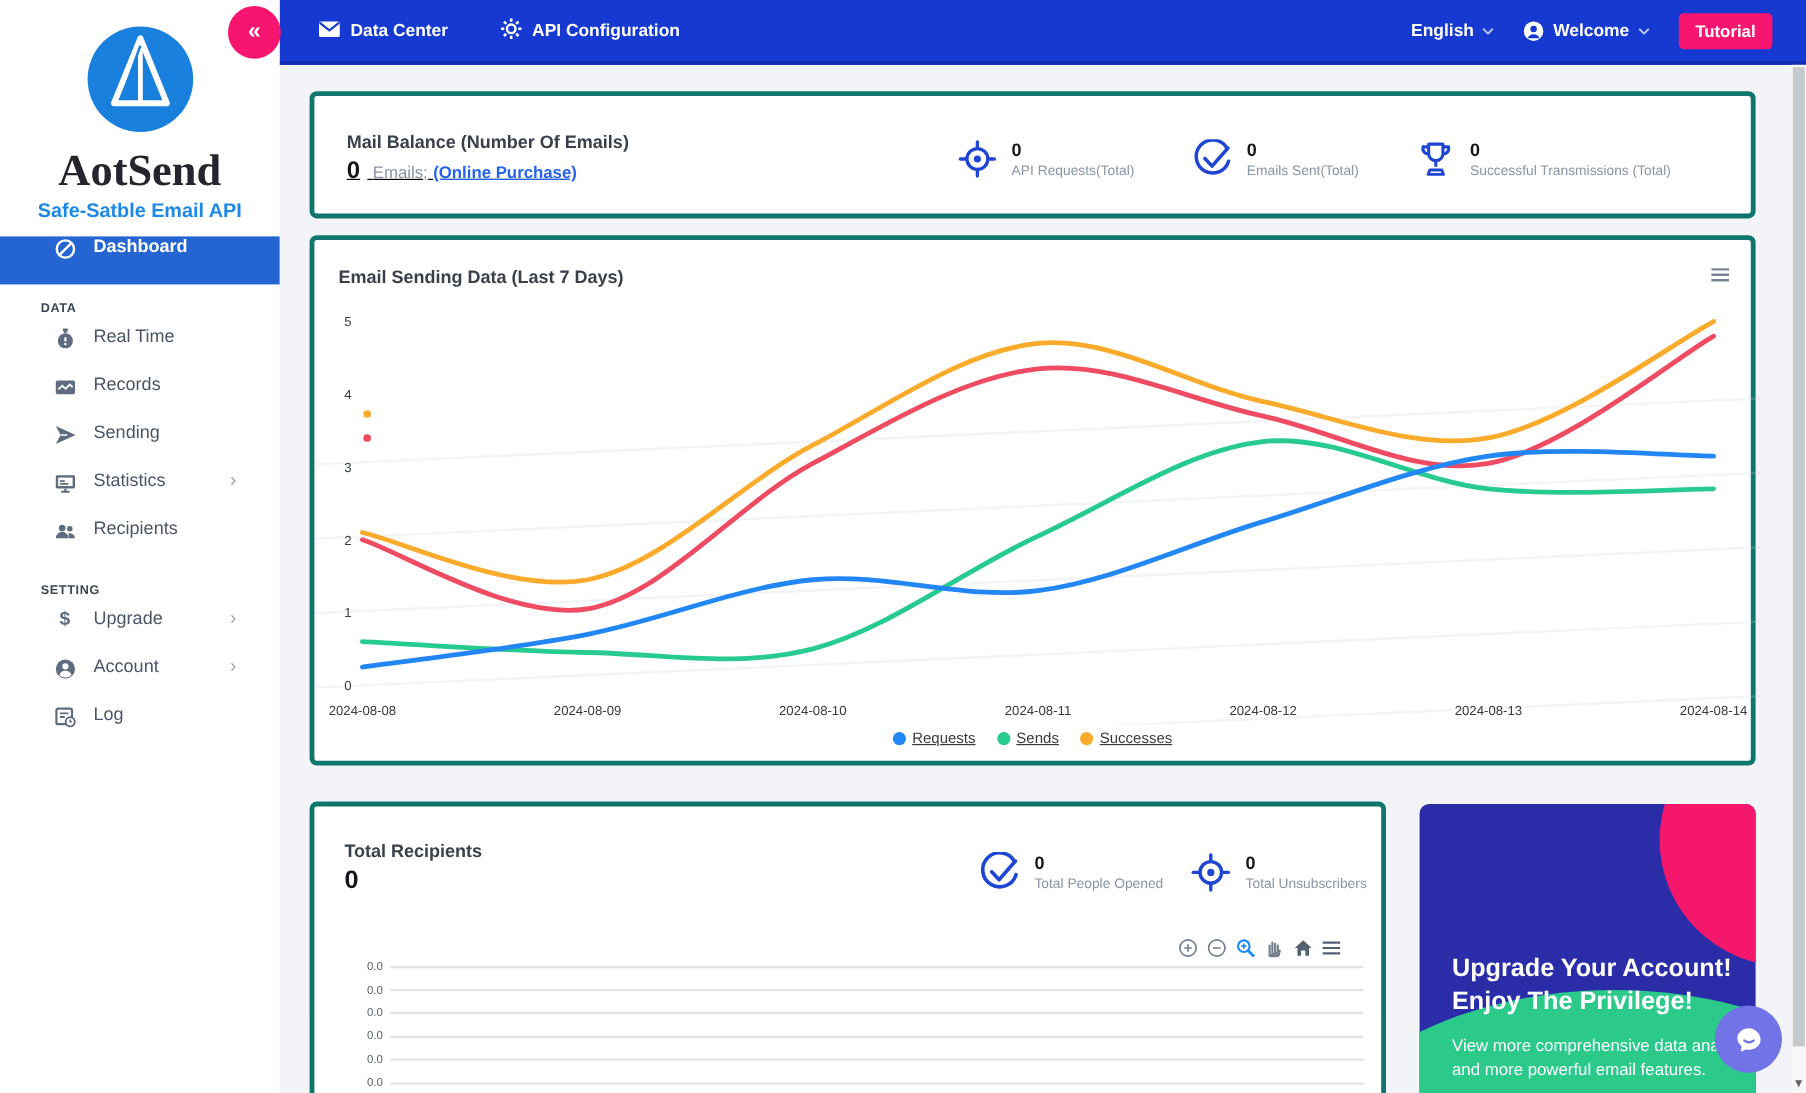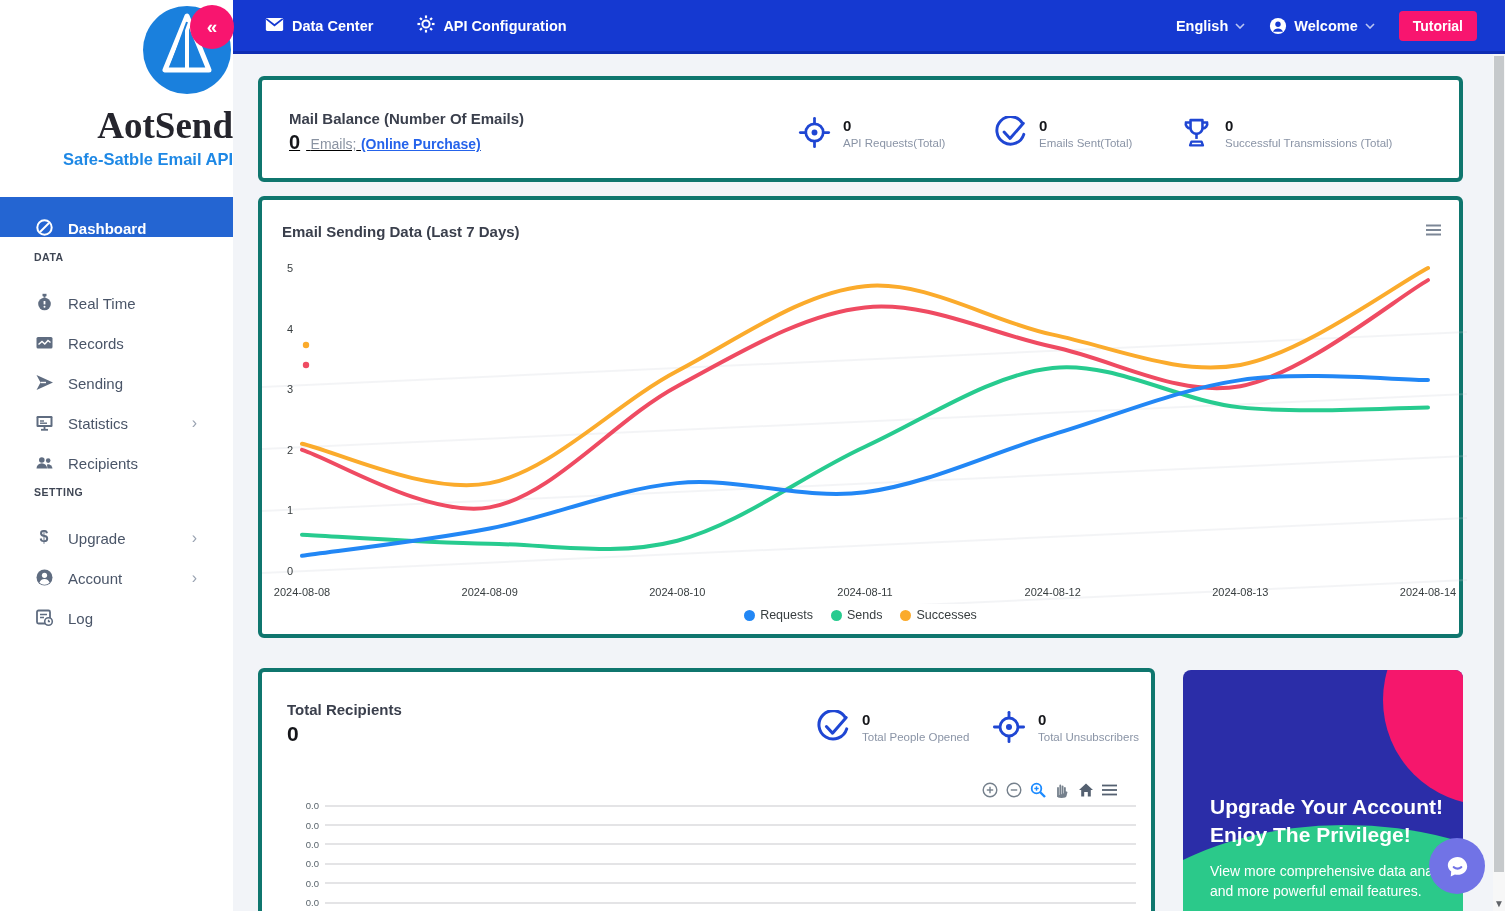--- a/index.html
+++ b/index.html
@@ -12,25 +12,25 @@
   .nav-item { display:flex; align-items:center; gap:8px; color:#fff; font-weight:bold; font-size:14.5px; margin-right:44px; cursor:pointer;text-align:center; }
   .nav-right { margin-left:auto; display:flex; align-items:center; gap:24px; padding-right:28px; }
   .lang, .welcome { display:flex; align-items:center; gap:7px; color:#fff; font-weight:bold; font-size:14.5px; cursor:pointer; }
   .tutorial-btn { background:#f8156f; color:#fff; font-weight:bold; font-size:14px; border:none; border-radius:4px;
                   padding:7px 14px; cursor:pointer; font-family:inherit; }
   .collapse-btn { position:absolute; left:190px; top:5px; width:44px; height:44px; border-radius:50%;
                   background:#f8156f; color:#fff; border:none; font-size:19px; font-weight:bold; z-index:20; cursor:pointer; }
 
   
   .sidebar { position:absolute; left:0; top:0; width:233px; height:911px; background:#fff; z-index:10; }
-  .brand { text-align:right; padding-top:4px; }
+  .brand { text-align:center; padding-top:20px; }
   .brand-name { font-family:"Liberation Serif", serif; font-size:37px; font-weight:600; color:#25252d; margin-top:4px; }
   .brand-tag { font-size:16.5px; color:#1e88e5; margin-top:3px; font-weight:bold; }
   .menu { position:absolute; left:0; top:197px; width:100%; }
-  .menu-item { display:flex; align-items:flex-end; height:40px; padding-left:34px; gap:14px; font-size:15px; color:#4a5568; cursor:pointer; }
+  .menu-item { display:flex; align-items:flex-start; height:40px; padding-left:44px; gap:14px; font-size:15px; color:#4a5568; cursor:pointer; }
   .menu-item .chev { margin-left:auto; margin-right:36px; color:#9aa3b2; font-size:16px; }
   .menu-item.active { background:#2465d2; color:#fff; font-weight:bold; }
   .section-label { padding:14px 0 9px 34px; font-size:10.5px; font-weight:bold; color:#3f4654; letter-spacing:.05em; }
   .micon { width:20px; height:20px; display:inline-flex; align-items:center; justify-content:center; }
 
   
   .main { position:absolute; left:233px; top:54px; right:12px; bottom:0; background:#f2f4f8; }
   .card { position:absolute; background:#fff; border:4px solid #0f766e; border-radius:6px; }
   .card-title { font-size:15px; font-weight:bold; color:#3a3f4c; }
 
@@ -42,21 +42,21 @@
   .blink { font-size:14px; color:#2563eb; text-decoration:underline; cursor:pointer; font-weight:bold; }
   .stat { position:absolute; top:36px; display:flex; align-items:center; gap:12px; }
   .sval { font-size:15px; font-weight:bold; color:#15161a; }
   .slab { font-size:11.5px; color:#8a94a6; margin-top:3px; white-space:nowrap; }
 
   .chartcard { left:25px; top:142px; width:1205px; height:442px; }
   .chartcard .card-title { position:absolute; left:20px; top:23px; }
   .menu-dots { position:absolute; right:18px; top:22px; cursor:pointer; }
   #main-chart { position:absolute; left:0; top:52px; }
   .legend { position:absolute; left:0; top:408px; width:100%; display:flex; justify-content:center; gap:18px; }
-  .legend .li { display:flex; align-items:center; gap:5px; font-size:12.5px; color:#373d3f; cursor:pointer; }
+  .legend .li { display:flex; align-items:center; gap:5px; font-size:12.5px; color:#373d3f; cursor:pointer;text-decoration:underline; }
   .legend .dot { width:11px; height:11px; border-radius:50%; display:inline-block; }
 
   .recipients { left:25px; top:614px; width:897px; height:310px; }
   .recipients .card-title { position:absolute; left:25px; top:29px; }
   .recipients .bigval { position:absolute; left:25px; top:50px; font-size:21px; font-weight:bold; color:#15161a; }
   .ptoolbar { position:absolute; right:33px; top:109px; display:flex; gap:7px; align-items:center; }
   .ptool { width:17px; height:17px; display:inline-flex; align-items:center; justify-content:center; cursor:pointer; }
   #mini-chart { position:absolute; left:25px; right:15px; top:124px; }
   .mrow { display:flex; align-items:center; height:19.4px; }
   .mlab { width:32px; text-align:right; font-size:9.5px; color:#5a646c; margin-right:6px; }

